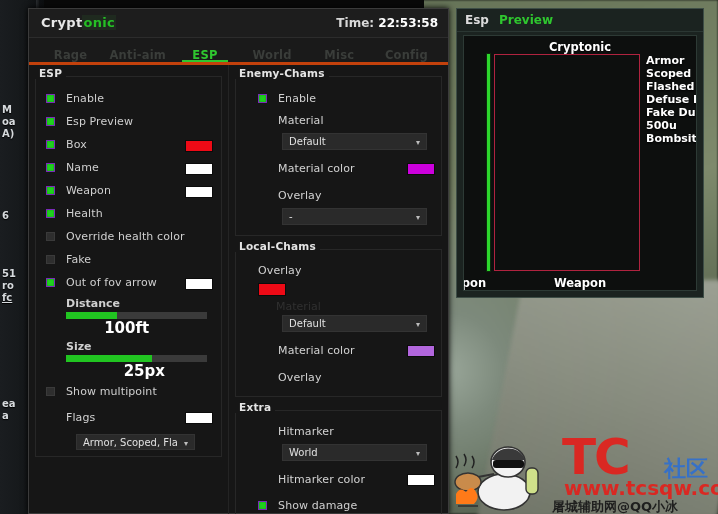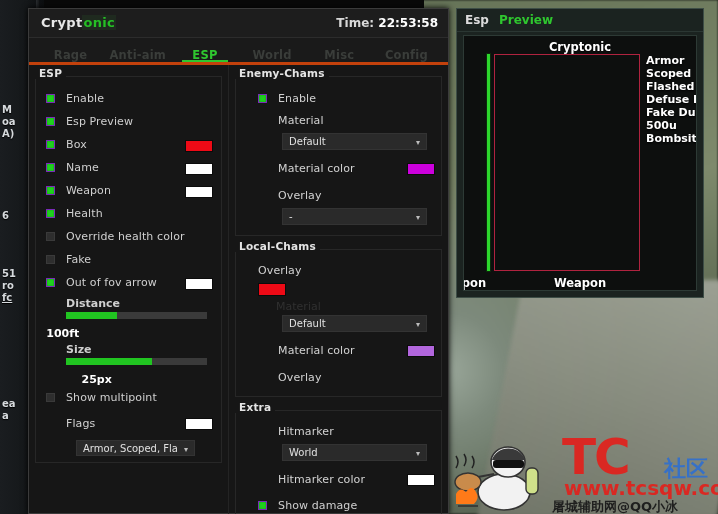--- a/index.html
+++ b/index.html
@@ -126,22 +126,22 @@
 
   .plain-row{display:flex;align-items:center;height:21px;padding:0 8px 0 30px;}
   .plain-row .lbl{font-size:11px;color:#d2d2d2;}
 
   .sliderwrap{padding:2px 14px 0 30px;}
   .slider{
     height:7px;background:#3a3a3a;position:relative;width:100%;box-sizing:border-box;
   }
   .slider .fill{position:absolute;left:0;top:0;bottom:0;background:#21c521;}
   .slider-val{
-    font-size:11px;font-weight:bold;color:#ffffff;
-    margin-top:8px;margin-left:-28px;
+    text-align:center;font-size:15px;font-weight:bold;color:#ffffff;
+    margin-top:0;margin-left:-28px;
   }
 
   .dd{
     margin:2px 14px 0 40px;height:17px;background:#2a2a2a;border:1px solid #333;
     display:flex;align-items:center;padding:0 6px;box-sizing:border-box;position:relative;
     cursor:pointer;
   }
   .dd .txt{font-size:10px;color:#e0e0e0;white-space:nowrap;overflow:hidden;}
   .dd .car{position:absolute;right:6px;top:4px;font-size:8px;color:#bdbdbd;}
 

